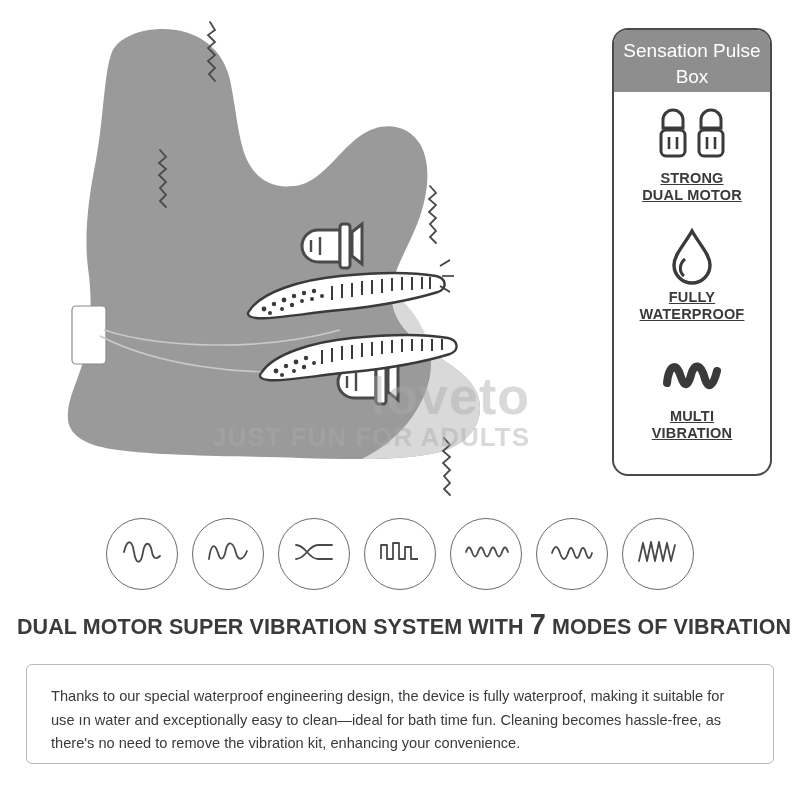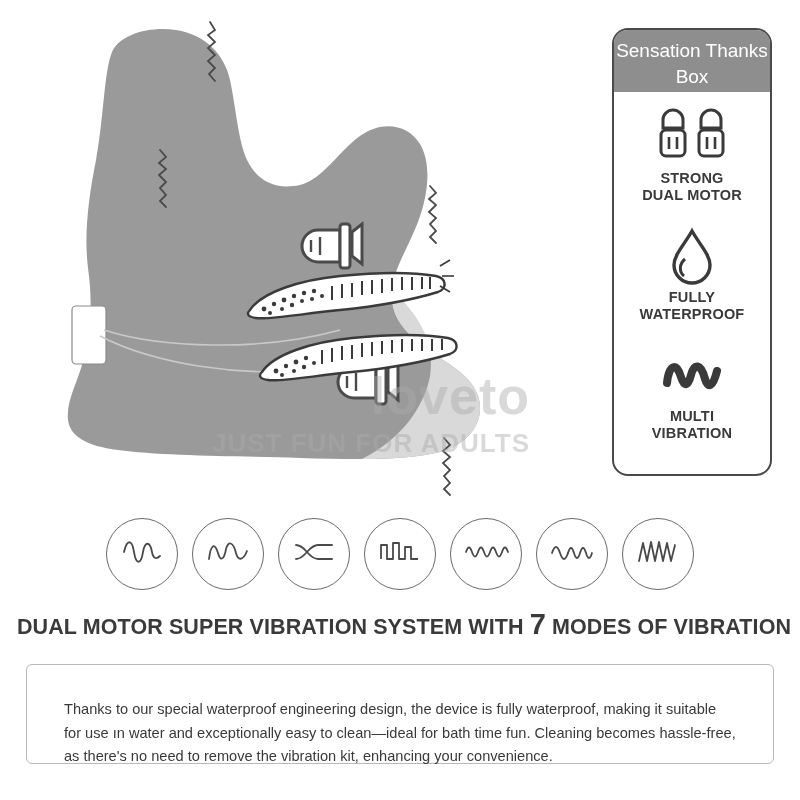--- a/index.html
+++ b/index.html
@@ -45,21 +45,21 @@
     font-weight: bold;
     color: rgba(170,170,170,0.45);
     letter-spacing: 1px;
     line-height: 1;
   }
   .watermark .wm-sub {
     font-size: 26px;
     font-weight: bold;
     color: rgba(170,170,170,0.45);
     letter-spacing: 1px;
-    margin-top: 6px;
+    margin-top: 0;
   }
 
   
   .feature-box {
     position: absolute;
     left: 612px;
     top: 28px;
     width: 160px;
     height: 448px;
     border: 2px solid #4a4a4a;
@@ -84,20 +84,21 @@
   }
   .feature-list {
     position: absolute;
     top: 74px;
     left: 0;
     width: 100%;
   }
   .feature {
     text-align: center;
     margin-bottom: 18px;
+    text-decoration: underline;
   }
   .feature .f-icon {
     height: 66px;
     display: flex;
     align-items: center;
     justify-content: center;
   }
   .feature .f-label {
     font-size: 14.5px;
     font-weight: bold;
@@ -153,21 +154,21 @@
     top: 664px;
     width: 748px;
     height: 100px;
     border: 1.4px solid #b9b9b9;
     border-radius: 6px;
     box-sizing: border-box;
     padding: 16px 20px;
     background: #fff;
   }
   .desc-box p {
-    margin: 17px;
+    margin: 4px;
     font-size: 14.6px;
     line-height: 1.62;
     color: #3a3a3a;
   }
 </style>
 </head>
 <body>
 
 <div class="page">
 
@@ -289,21 +290,21 @@
     </svg>
 
     <div class="watermark">
       <div class="wm-main">loveto</div>
       <div class="wm-sub">JUST FUN FOR ADULTS</div>
     </div>
   </div>
 
   <div class="feature-box">
     <div class="feature-title">Sensation
-Thanks  Box</div>
+Pulse  Box</div>
 
     <div class="feature-list">
 
       <div class="feature">
         <div class="f-icon">
           <svg width="86" height="58" viewBox="0 0 86 58" xmlns="http://www.w3.org/2000/svg">
             <g fill="none" stroke="#3a3a3a" stroke-width="3">
               <path d="M14,12 a10,10 0 0 1 20,0 l0,8 l-20,0 z"></path>
               <rect x="12" y="22" width="24" height="26" rx="5"></rect>
               <line x1="20" y1="29" x2="20" y2="41" stroke-width="2.6"></line>

